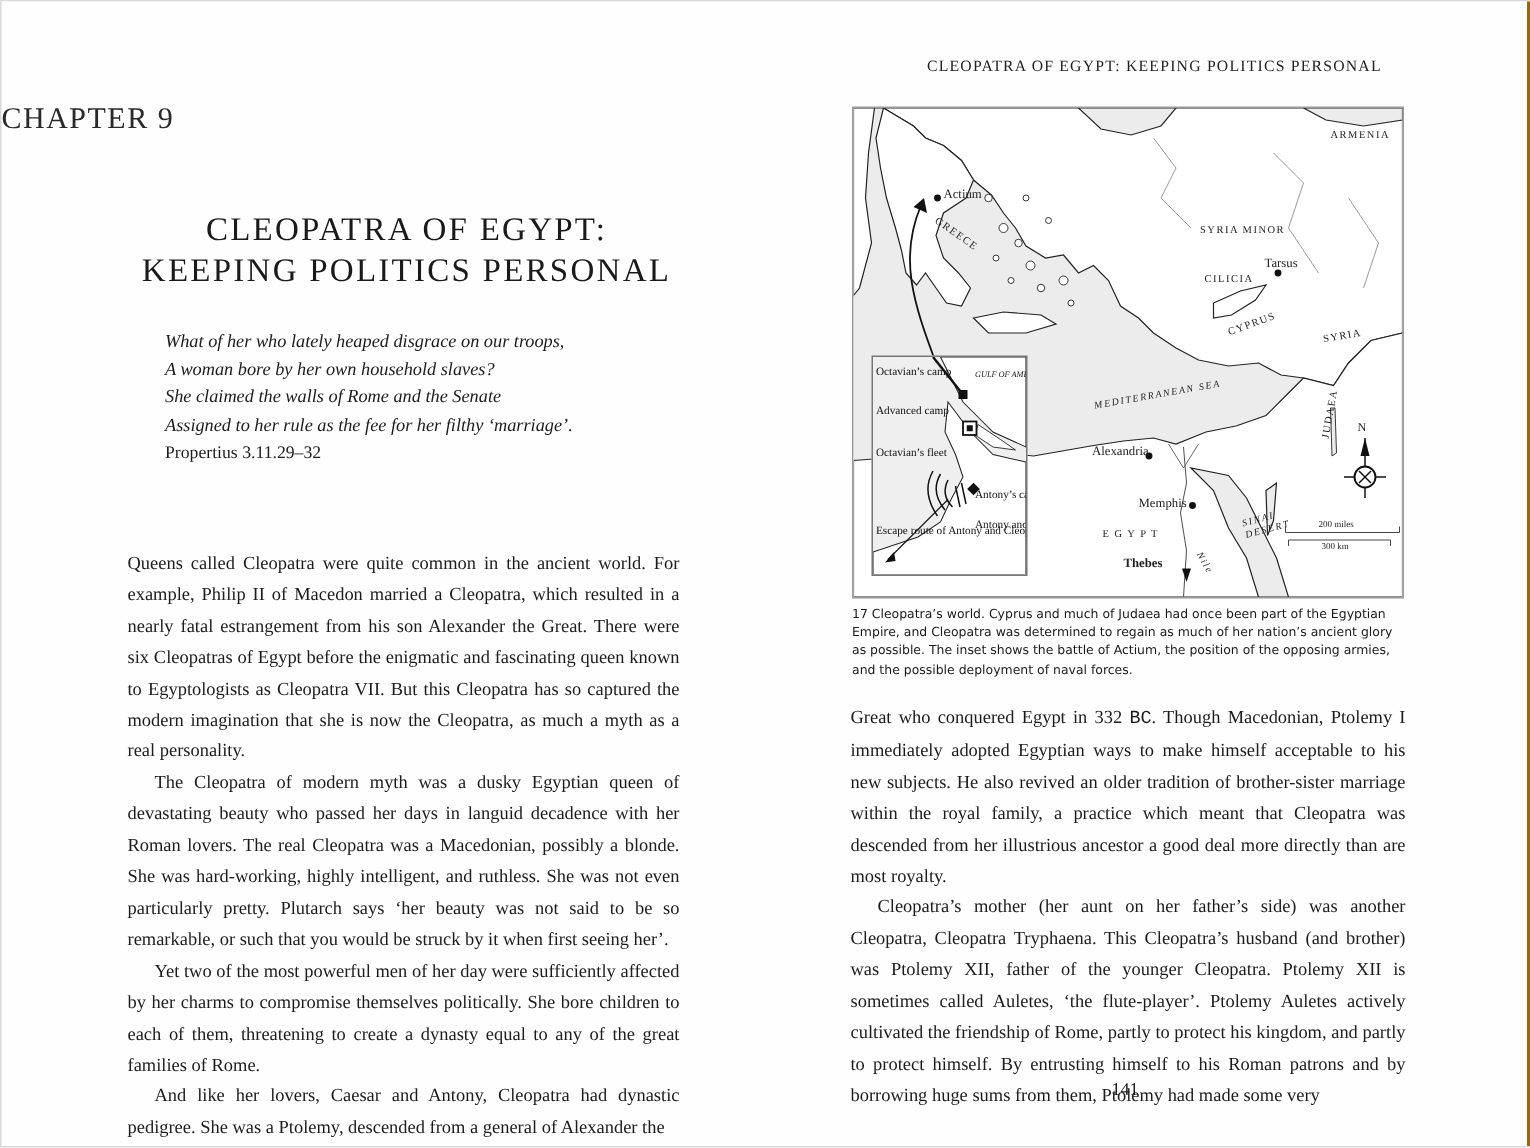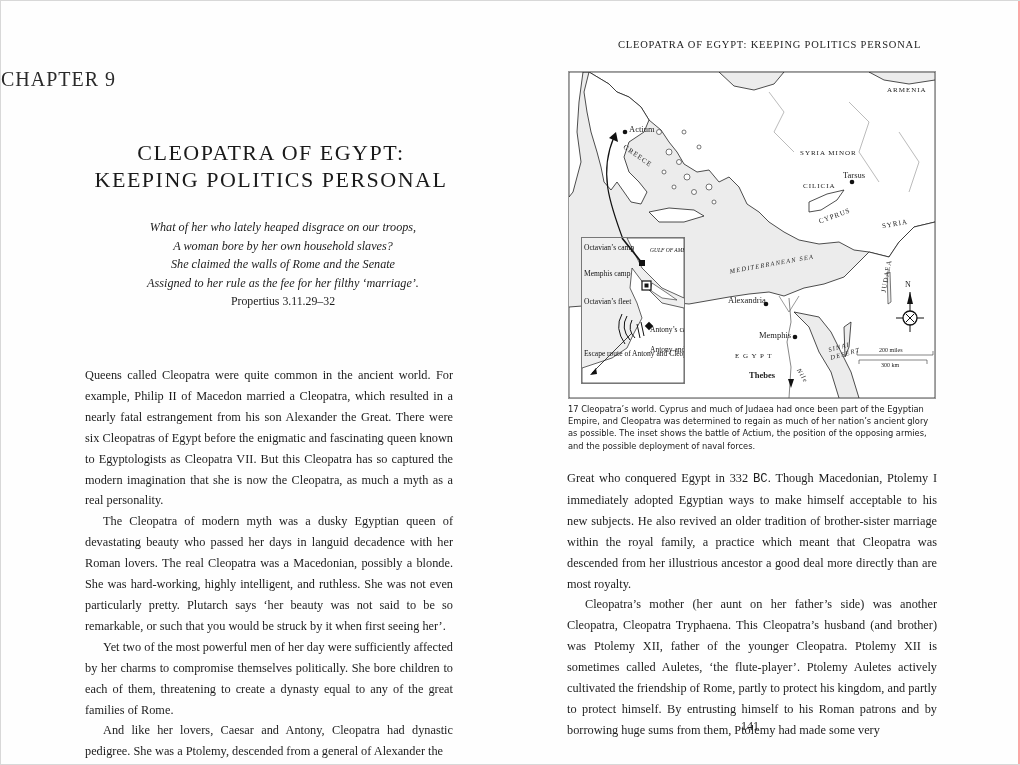--- a/index.html
+++ b/index.html
@@ -3,25 +3,25 @@
 <meta charset="utf-8">
 <style>
   html, body { margin:0; padding:0; }
   body {
     width:1020px; height:765px; background:#fcfcfc; position:relative; overflow:hidden;
     font-family:"Liberation Serif","DejaVu Serif",serif; color:#1c1c1c;
   }
   .spread { position:absolute; left:0; top:0; width:1020px; height:765px; border-top:1px solid #d8d8d8; border-bottom:1px solid #d8d8d8; box-sizing:border-box; }
   .page { position:absolute; top:0; height:763px; background:#fefefe; }
   .page.left { left:0; width:510px; border-left:1px solid #d8d8d8; }
-  .page.right { left:510px; width:508px; border-right:2px solid #fca5a5; }
+  .page.right { left:510px; width:508px; border-right:2px solid #a16207; }
 
   .chapter-label { position:absolute; left:0; width:510px; top:67px; text-align:left; font-size:20px; letter-spacing:1px; color:#2a2a2a; }
   .chapter-title { position:absolute; left:0; width:540px; top:138px; text-align:center; font-size:22px; letter-spacing:1.5px; line-height:27px; color:#1a1a1a; }
-  .epigraph { position:absolute; left:132px; width:300px; top:217px; text-align:center; font-style:italic; font-size:12.2px; line-height:18.5px; }
+  .epigraph { position:absolute; left:109px; width:300px; top:217px; text-align:left; font-style:italic; font-size:12.2px; line-height:18.5px; }
   .epigraph .line { display:block; }
   .epigraph .attrib { font-style:normal; display:block; font-size:11.8px; }
 
   .body-text { position:absolute; font-size:12.3px; line-height:20.9px; text-align:justify; }
   .body-text p { margin:0; text-indent:18px; }
   .body-text p.noindent { text-indent:0; }
   .left .body-text { left:84px; width:368px; top:364px; }
   .right .body-text { left:57px; width:370px; top:467px; }
   .sc { font-variant:small-caps;font-family:Liberation Mono, monospace; }
 
@@ -177,21 +177,21 @@
             <path d="M45 78 Q38 90 48 102"></path>
               <path d="M40 76 Q32 90 43 106"></path>
               <path d="M50 82 Q45 92 53 100"></path>
             <path d="M55 86 L58 100"></path>
               <path d="M59 84 L62 98"></path>
           </g>
           <path d="M50 95 L10 135" stroke="#111" stroke-width="0.8" fill="none"></path>
           <path d="M8 137 L14 130 L15 136 Z" fill="#111"></path>
         </svg>
         <span class="inset-label" style="left:2px;top:6px;">Octavian’s camp</span>
-        <span class="inset-label" style="left:2px;top:32px;">Memphis camp</span>
+        <span class="inset-label" style="left:2px;top:32px;">Advanced camp</span>
         <span class="inset-label" style="left:2px;top:60px;">Octavian’s fleet</span>
         <span class="inset-label" style="left:68px;top:88px;text-align:left;">Antony’s camp</span>
         <span class="inset-label" style="left:68px;top:108px;text-align:left;">Antony and Cleopatra’s fleet</span>
         <span class="inset-label" style="left:2px;top:112px;text-align:left;">Escape route of Antony and Cleopatra</span>
         <span class="inset-label" style="left:68px;top:8px;font-style:italic;font-size:5.5px;">GULF OF AMBRACIA</span>
       </div>
     </div>
 
     <div class="caption">17  Cleopatra’s world. Cyprus and much of Judaea had once been part of the Egyptian Empire, and Cleopatra was determined to regain as much of her nation’s ancient glory as possible. The inset shows the battle of Actium, the position of the opposing armies, and the possible deployment of naval forces.</div>
 

